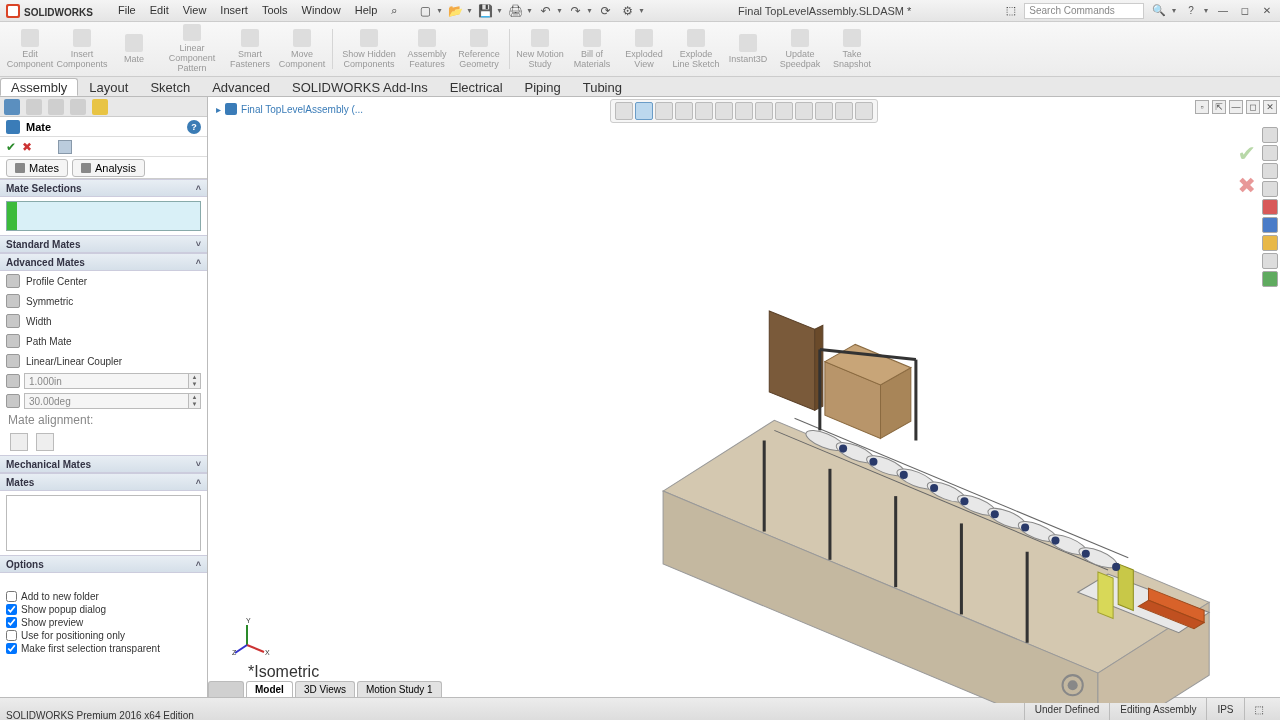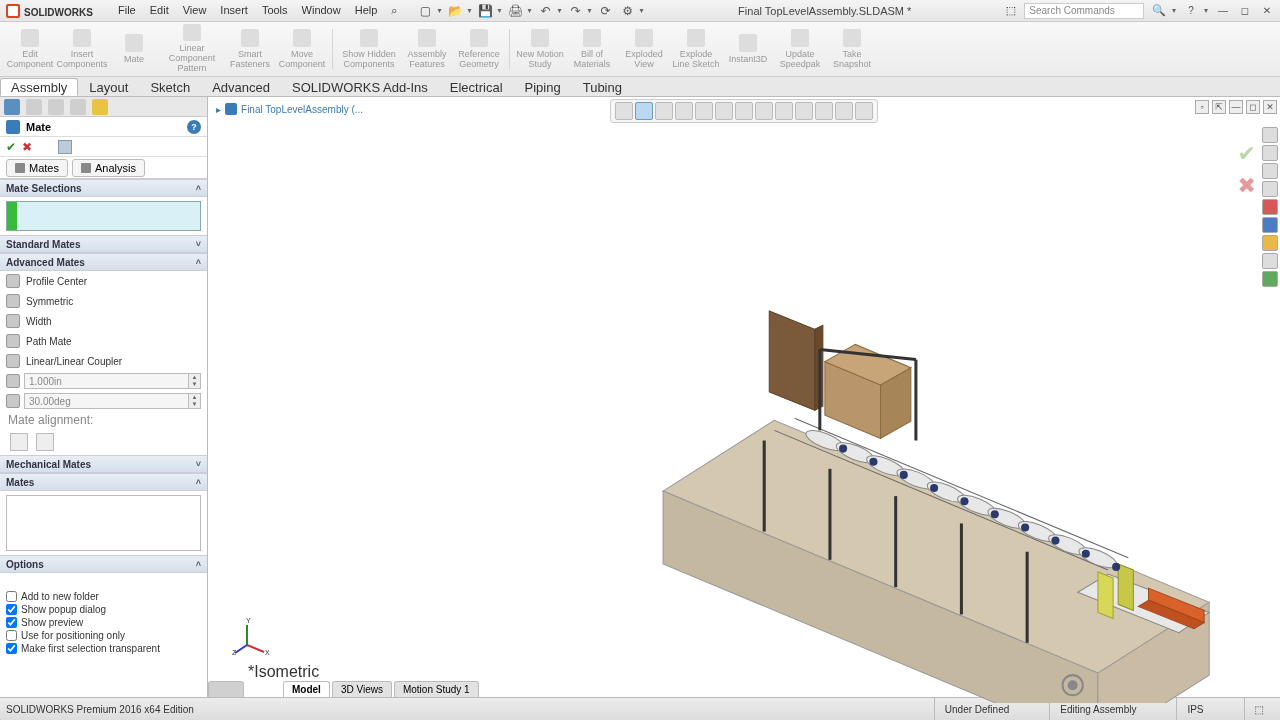--- a/index.html
+++ b/index.html
@@ -82,23 +82,23 @@
 .confirm-icons { position:absolute; right:24px; top:44px; display:flex; flex-direction:column; gap:6px; }
 .confirm-icons .chk { font-size:22px; color:#b8d8a8; }
 .confirm-icons .xx { font-size:22px; color:#e89898; }
 
 .viewport-svg { position:absolute; top:30px; left:0; right:0; bottom:0; }
 .triad { position:absolute; bottom:40px; left:24px; width:40px; height:40px; }
 .view-label { position:absolute; bottom:16px; left:20px; font-size:16px; font-weight:normal; color:#333;margin-left:20px; }
 
 .bottom-tabs { position:absolute; bottom:0px; left:0; height:16px; display:flex; font-size:10px; }
 .btab { padding:1px 8px; background:#e2e2e2; border:1px solid #bbb; border-bottom:none; border-radius:3px 3px 0 0; margin-right:2px; display:flex; align-items:center; }
-.btab.active { background:#fff; font-weight:bold;margin-left:37px; }
-
-.statusbar { height:24px; background:linear-gradient(#ececec,#dcdcdc); border-top:1px solid #bbb; display:flex; align-items:center; font-size:10px; color:#333; padding:0 6px;gap:30px; }
+.btab.active { background:#fff; font-weight:bold; }
+
+.statusbar { height:24px; background:linear-gradient(#ececec,#dcdcdc); border-top:1px solid #bbb; display:flex; align-items:flex-end; font-size:10px; color:#333; padding:0 6px; }
 .statusbar .sp { flex:1; }
 .statusbar .cell { padding:0 10px; border-left:1px solid #bbb; height:100%; display:flex; align-items:center; }
 </style>
 </head>
 <body>
 
 <div class="titlebar">
   <div class="logo">
     <span class="logo-icon"></span>
     <span class="logo-text">SOLIDWORKS</span>

